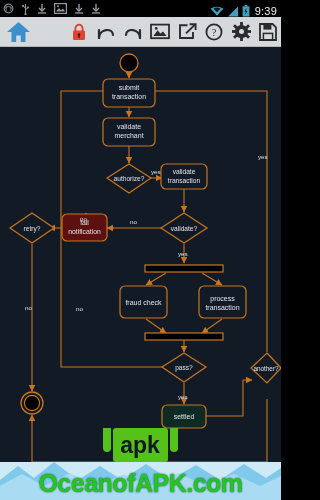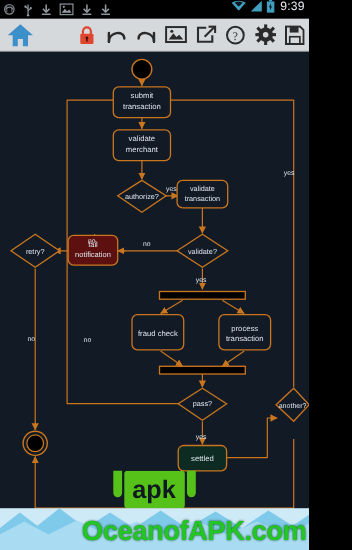--- a/index.html
+++ b/index.html
@@ -2,40 +2,40 @@
 <html><head>
 <meta charset="utf-8">
 <style>
   html,body{margin:0;padding:0;background:#000;}
   body{width:281px;height:500px;overflow:hidden;font-family:"Liberation Sans",sans-serif;}
   #app{position:relative;width:281px;height:500px;background:#121a26;overflow:hidden;}
 
   
   #statusbar{position:absolute;left:0;top:0;width:281px;height:17px;background:#000;}
   #statusbar .left{position:absolute;left:3px;top:0;height:17px;display:flex;align-items:center;gap:7px;}
-  #statusbar .right{position:absolute;right:4px;top:0;height:17px;display:flex;align-items:flex-start;gap:3px;}
+  #statusbar .right{position:absolute;right:4px;top:0;height:17px;display:flex;align-items:flex-end;gap:3px;}
   .sicon{display:block;opacity:.82;}
   #clock{color:#e8eef4;font-size:11px;letter-spacing:.2px;padding-left:2px;font-family:"Liberation Sans",sans-serif;}
 
   
   #toolbar{position:absolute;left:0;top:17px;width:281px;height:30px;background:#d6d9dc;
            border-bottom:1px solid #b4b8bb;box-sizing:border-box;}
   #toolbar .home{position:absolute;left:6px;top:3px;}
   #toolbar .tools{position:absolute;right:2px;top:0;height:29px;display:flex;align-items:center;gap:5px;}
   .tbtn{width:22px;height:24px;display:flex;align-items:center;justify-content:center;cursor:default;}
 
   
   #canvas{position:absolute;left:0;top:47px;width:281px;height:453px;background:#121a26;}
   #canvas svg{display:block;}
 
   
   #watermark{position:absolute;left:0;bottom:0;width:238px;height:72px;pointer-events:none;}
   #wm-text{position:absolute;left:0;bottom:2px;width:281px;text-align:center;
            font-size:25px;font-weight:bold;color:#23c723;font-family:"Liberation Sans",sans-serif;
-           letter-spacing:-.5px;text-shadow:0 0 2px #0a3d0a;margin-left:36px;}
+           letter-spacing:-.5px;text-shadow:0 0 2px #0a3d0a;}
 </style>
 </head>
 <body>
 
 <div id="app">
 
   <div id="statusbar">
     <div class="left">
       <svg class="sicon" width="11" height="11" viewBox="0 0 11 11">
         <circle cx="5.5" cy="5.5" r="4.3" fill="none" stroke="#9aa3ab" stroke-width="1.2"></circle>

